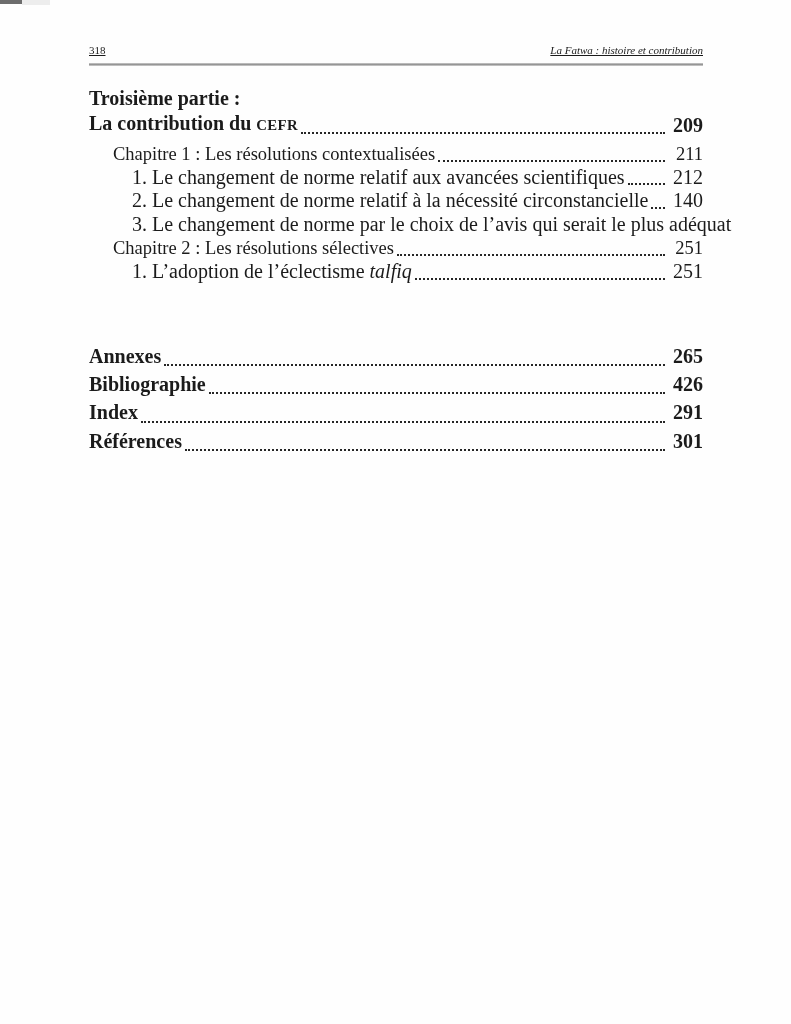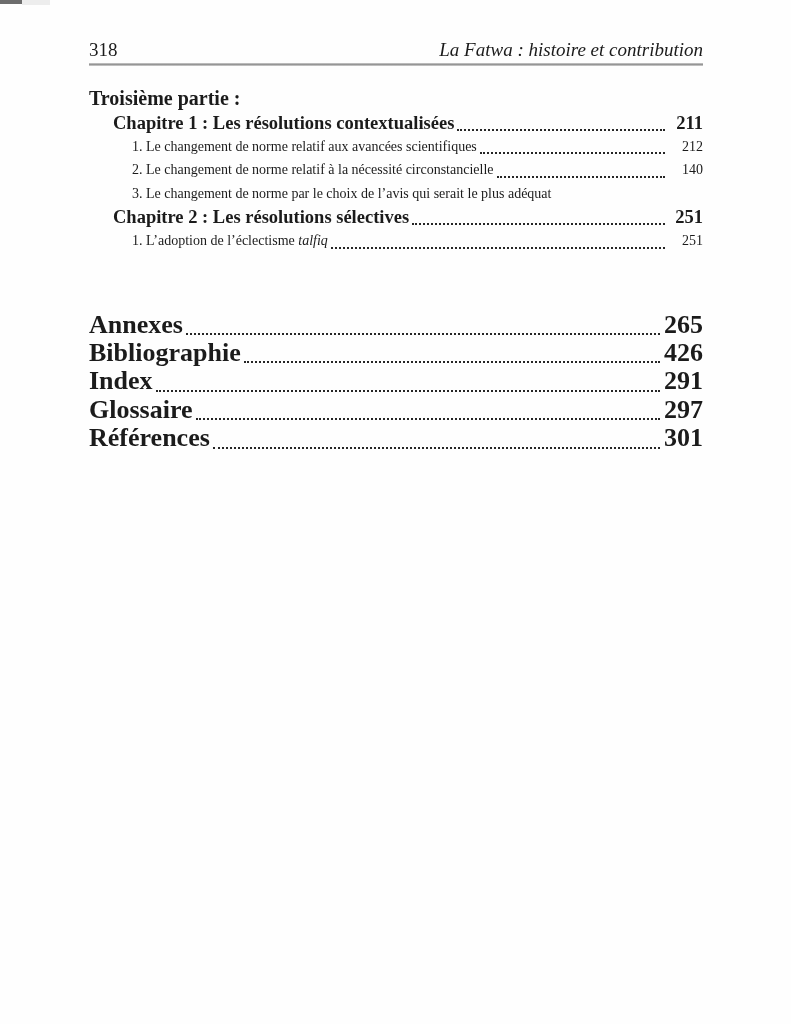--- a/index.html
+++ b/index.html
@@ -37,22 +37,23 @@
     left: 89px;
     right: 88px;
     top: 0;
   }
   .header {
     margin-top: 40px;
     height: 20px;
     display: flex;
     justify-content: space-between;
     align-items: baseline;
-    font-size: 19px;
+    font-size: 11px;
     line-height: 20px;
+    text-decoration: underline;
   }
   .running-title {
     font-style: italic;
   }
   .header-rule {
     margin-top: 3px;
     height: 3px;
     background: linear-gradient(to bottom, #cccccc, #909090 55%, #dadada);
   }
   .toc {
@@ -83,33 +84,33 @@
   
   .k-part-title, .k-part-ref {
     font-weight: bold;
     font-size: 20px;
     line-height: 25px;
   }
   .k-part-ref {
     margin-bottom: 4px;
   }
   .k-chapter {
-    font-weight: bold;
+    font-weight: normal;
     font-size: 18.5px;
     line-height: 24px;
     padding-left: 24px;
   }
   .k-item, .k-item-wrap, .k-item-cont {
-    font-size: 14px;
+    font-size: 20px;
     line-height: 23.4px;
     padding-left: 43px;
   }
   .k-back {
     font-weight: bold;
-    font-size: 26px;
+    font-size: 20px;
     line-height: 28.4px;
   }
   .s-smallcaps {
     font-size: 0.74em;
     letter-spacing: 0.4px;
   }
   .s-italic {
     font-style: italic;
   }
 </style>
@@ -125,20 +126,25 @@
     <div class="header">
       <span class="folio">318</span>
       <span class="running-title">La Fatwa : histoire et contribution</span>
     </div>
 
     <div class="header-rule"></div>
 
     <div class="toc">
         <div class="row k-part-title">
           <span class="label"><span>Troisième partie :</span></span>
+        </div>
+        <div class="row k-part-ref">
+          <span class="label"><span>La contribution du </span><span class="s-smallcaps">CEFR</span></span>
+          <span class="leader"></span>
+          <span class="pagenum">209</span>
         </div>
         <div class="row k-chapter">
           <span class="label"><span>Chapitre 1 : Les résolutions contextualisées</span></span>
           <span class="leader"></span>
           <span class="pagenum">211</span>
         </div>
         <div class="row k-item">
           <span class="label"><span>1. Le changement de norme relatif aux avancées scientifiques</span></span>
           <span class="leader"></span>
           <span class="pagenum">212</span>
@@ -173,25 +179,20 @@
           <span class="label"><span>Bibliographie</span></span>
           <span class="leader"></span>
           <span class="pagenum">426</span>
         </div>
         <div class="row k-back">
           <span class="label"><span>Index</span></span>
           <span class="leader"></span>
           <span class="pagenum">291</span>
         </div>
         <div class="row k-back">
-          <span class="label"><span>Glossaire</span></span>
-          <span class="leader"></span>
-          <span class="pagenum">297</span>
-        </div>
-        <div class="row k-back">
           <span class="label"><span>Références</span></span>
           <span class="leader"></span>
           <span class="pagenum">301</span>
         </div>
       </div>
 
   </div>
 </div>
 
 </body></html>

